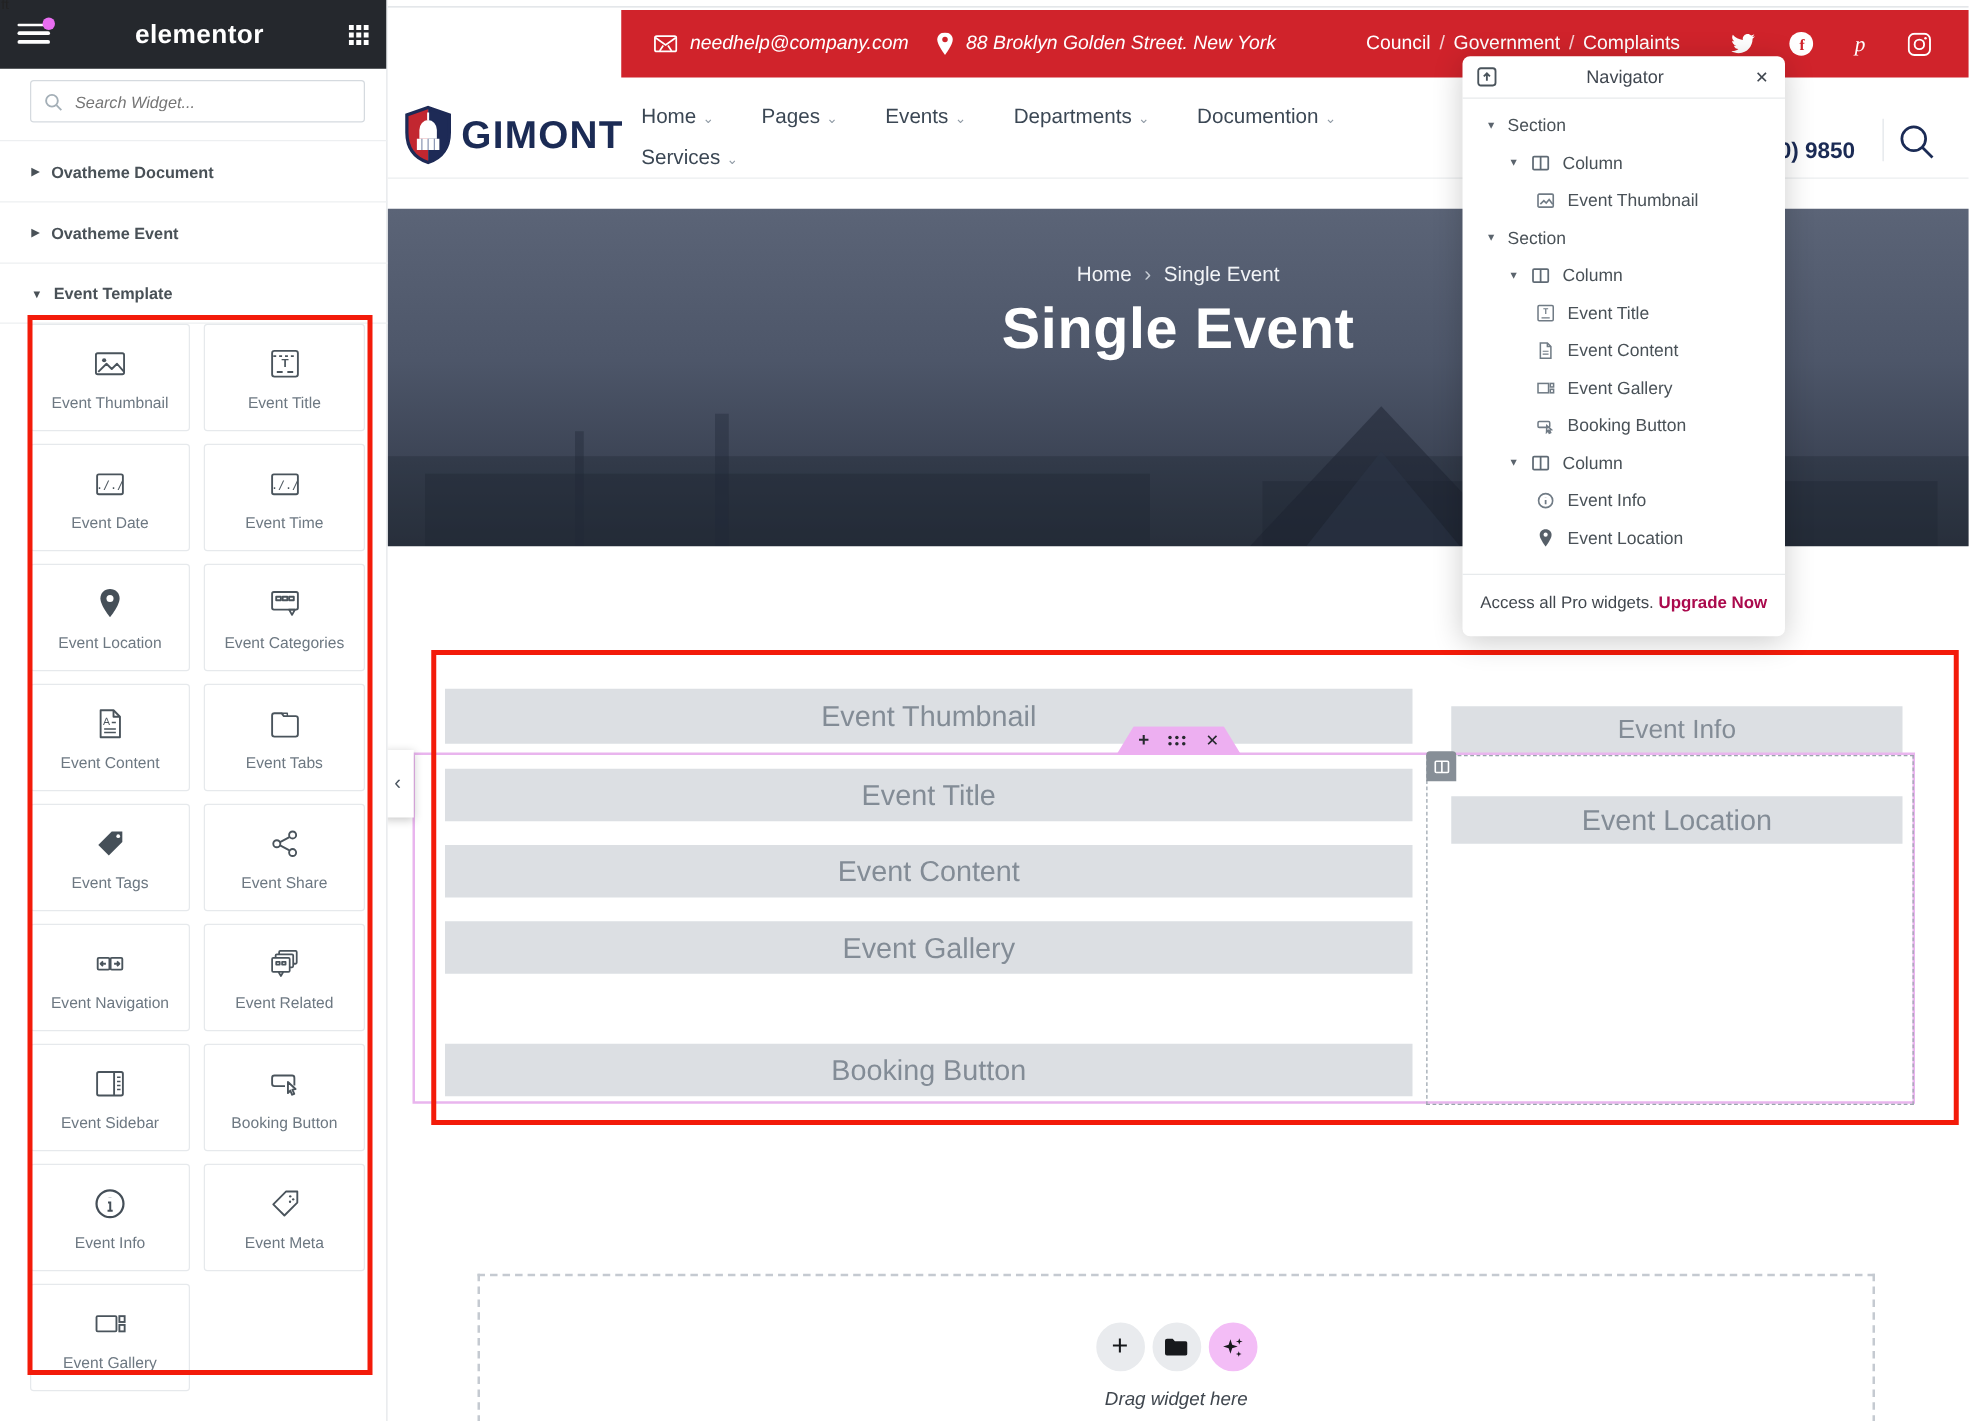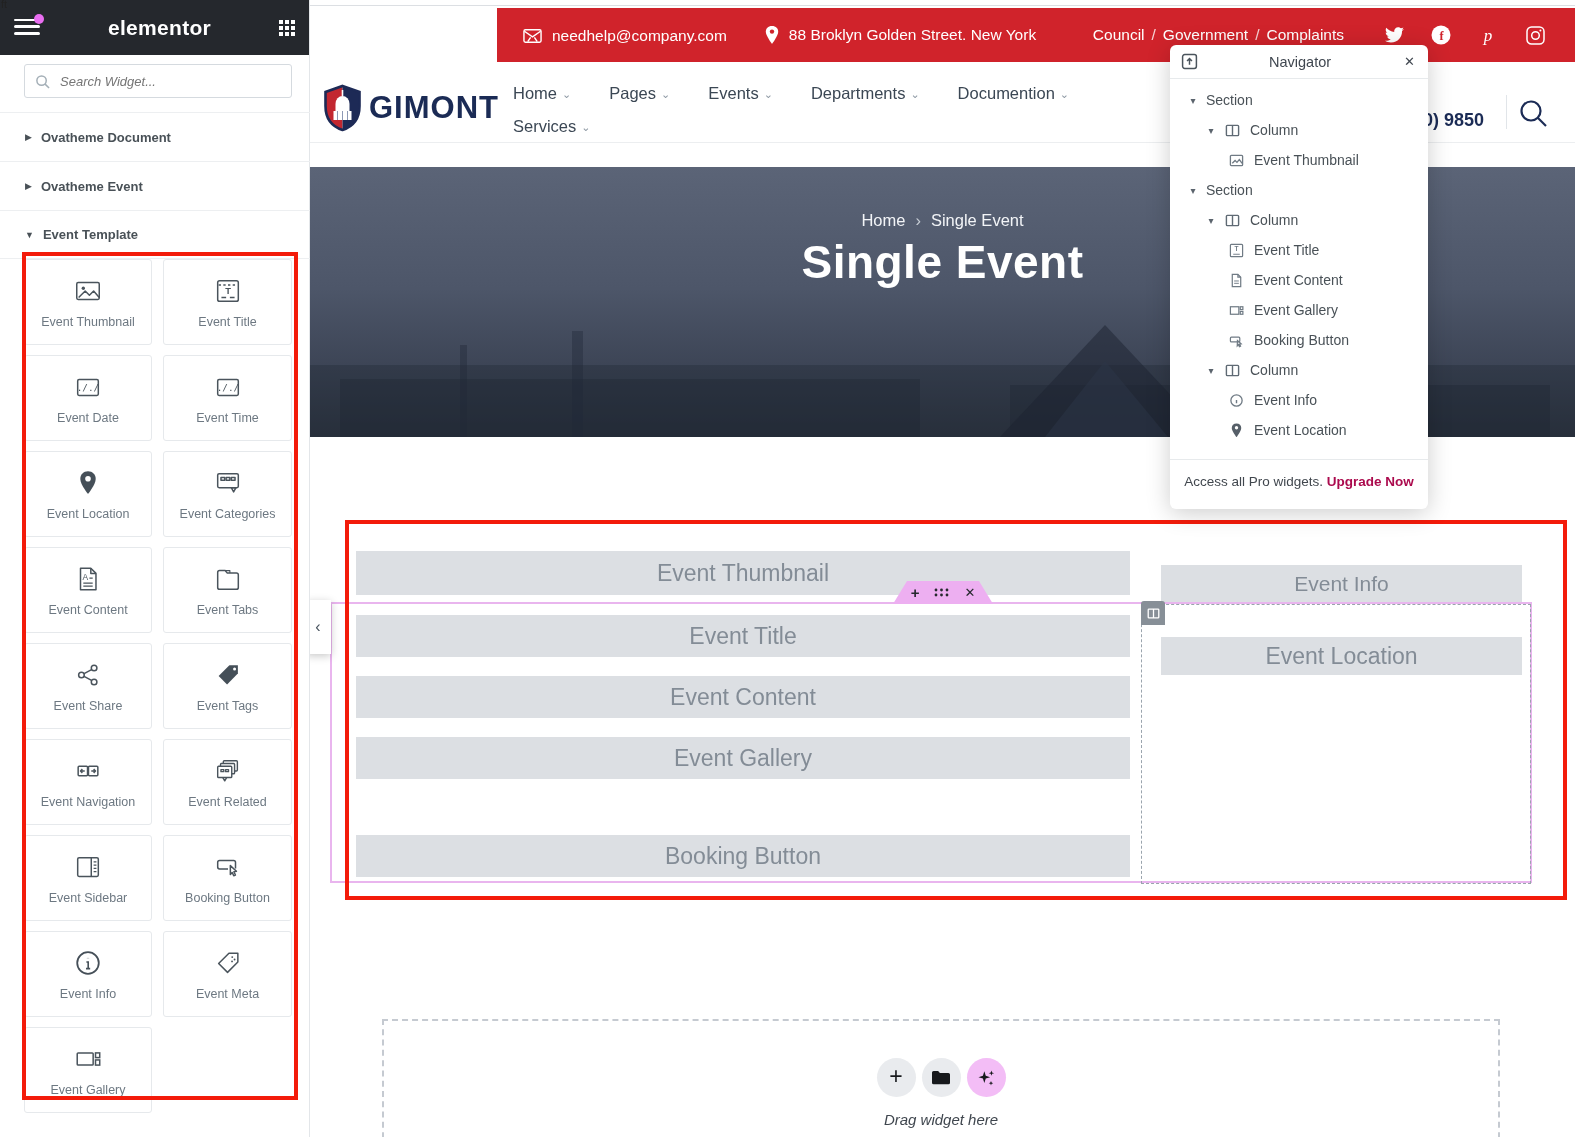--- a/index.html
+++ b/index.html
@@ -37,21 +37,21 @@
                align-items:center;justify-content:center;gap:9px;cursor:pointer;}
   .widget-card svg{width:30px;height:30px;}
   .w-label{font-size:12.5px;color:#6d7882;}
 
   
   .preview{left:310px;top:0;width:1265px;height:1137px;background:#fff;}
   .top-hairline{left:0;top:5px;width:1265px;height:1px;background:#dcdfe3;}
 
   .topbar{left:187px;top:8px;width:1078px;height:54px;background:#d0232b;color:#fff;display:flex;
           align-items:center;justify-content:space-between;padding:0 30px 0 26px;font-size:15.5px;z-index:2;}
-  .tb-left{display:flex;align-items:flex-end;gap:38px;}
+  .tb-left{display:flex;align-items:flex-start;gap:22px;font-style:italic;}
   .tb-item{display:flex;align-items:center;gap:10px;}
   .tb-right{display:flex;align-items:center;gap:40px;}
   .tb-links{display:flex;align-items:center;gap:7px;}
   .tb-links a{color:#fff;text-decoration:none;}
   .tb-sep{color:#f6d2d4;}
   .tb-social{display:flex;align-items:center;gap:27px;}
   .tb-social .s-ic{width:20px;height:20px;display:flex;align-items:center;justify-content:center;cursor:pointer;}
 
   .site-header{left:0;top:62px;width:1265px;height:81px;background:#fff;border-bottom:1px solid #eceef0;z-index:1;}
   .logo{position:absolute;left:12px;top:22px;display:flex;align-items:center;gap:6px;cursor:pointer;}
@@ -237,35 +237,35 @@
 
     <div class="widget-card">
       <svg viewBox="0 0 32 32" fill="none" stroke="#4a545c" stroke-width="1.6" stroke-linejoin="round">
         <path d="M5 25V9a2 2 0 0 1 2-2h6l2 2.5h10a2 2 0 0 1 2 2V25a2 2 0 0 1-2 2H7a2 2 0 0 1-2-2z"></path>
         <path d="M13 7h5v2.5" stroke-width="1.2"></path>
         </svg>
       <span class="w-label">Event Tabs</span>
     </div>
 
     <div class="widget-card">
+      <svg viewBox="0 0 32 32">
+        <path d="M17.5 5.5h9v9L15 26l-9-9z" fill="#454f58"></path>
+          <circle cx="23" cy="9.5" r="1.6" fill="#fff"></circle>
+        </svg>
+      <span class="w-label">Event Tags</span>
+    </div>
+
+    <div class="widget-card">
       <svg viewBox="0 0 32 32" fill="none" stroke="#4a545c" stroke-width="1.6">
         <circle cx="22.5" cy="8.5" r="3"></circle>
           <circle cx="9" cy="16" r="3"></circle>
           <circle cx="22.5" cy="23.5" r="3"></circle>
         <path d="M11.8 14.6l8-4.3M11.8 17.4l8 4.3"></path>
         </svg>
       <span class="w-label">Event Share</span>
-    </div>
-
-    <div class="widget-card">
-      <svg viewBox="0 0 32 32">
-        <path d="M17.5 5.5h9v9L15 26l-9-9z" fill="#454f58"></path>
-          <circle cx="23" cy="9.5" r="1.6" fill="#fff"></circle>
-        </svg>
-      <span class="w-label">Event Tags</span>
     </div>
 
     <div class="widget-card">
       <svg viewBox="0 0 32 32" fill="none" stroke="#4a545c" stroke-width="1.6" stroke-linejoin="round">
         <rect x="5.5" y="11" width="10" height="10" rx="1"></rect>
           <rect x="16.5" y="11" width="10" height="10" rx="1"></rect>
         <path d="M12.5 16H8.5M10 14l-2 2 2 2M19.5 16h4M22 14l2 2-2 2"></path>
         </svg>
       <span class="w-label">Event Navigation</span>
     </div>

